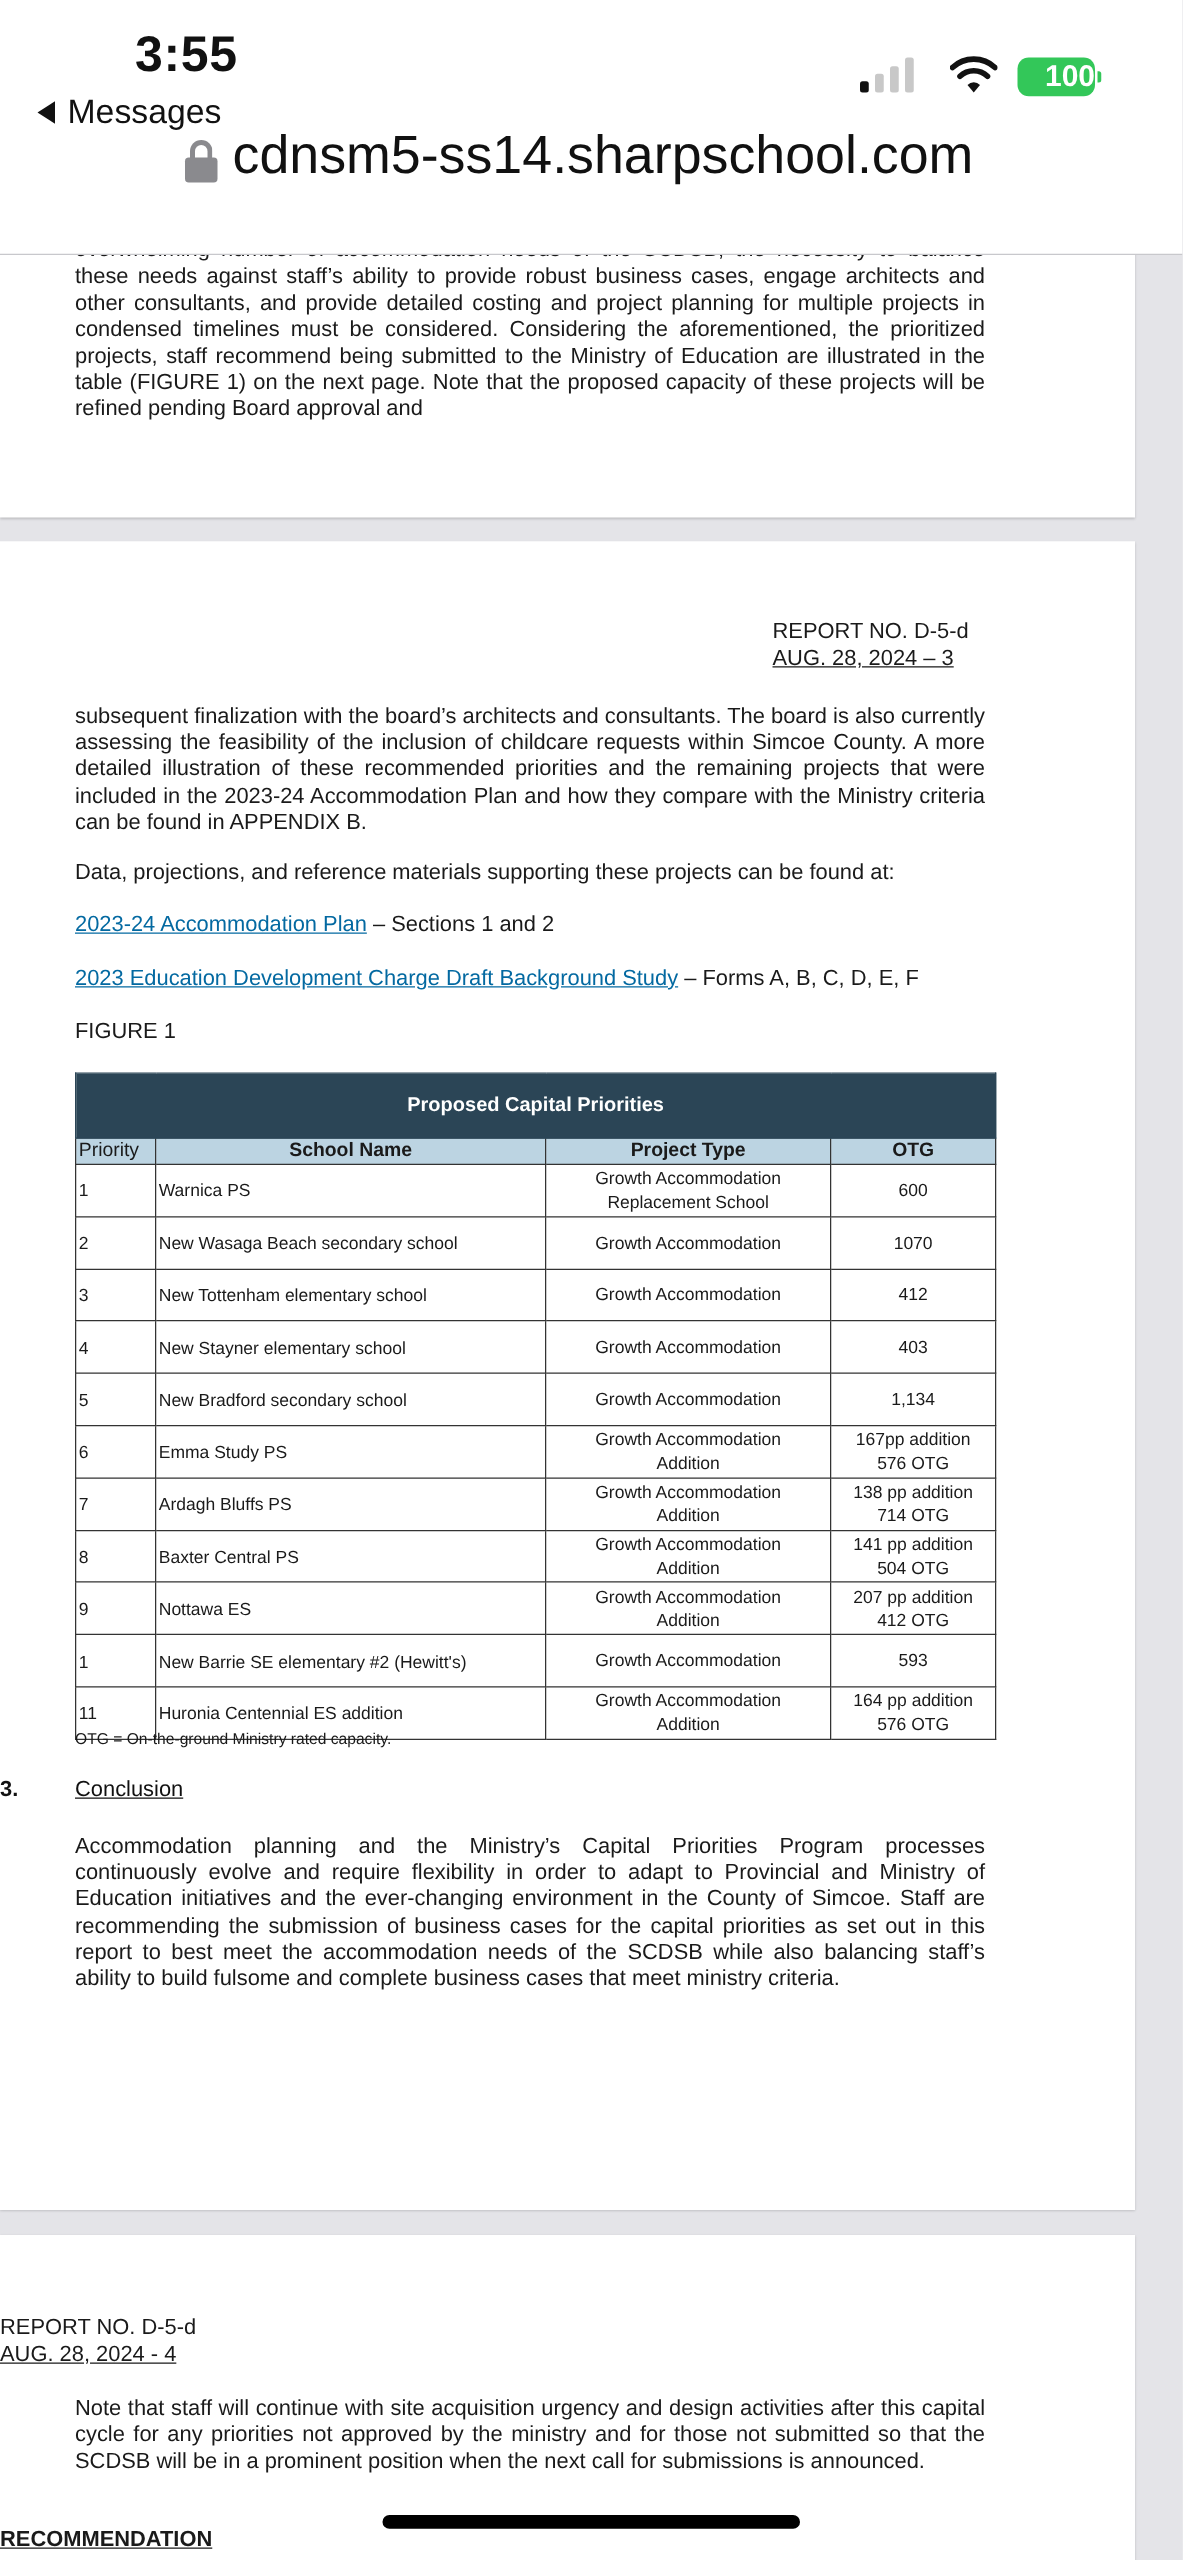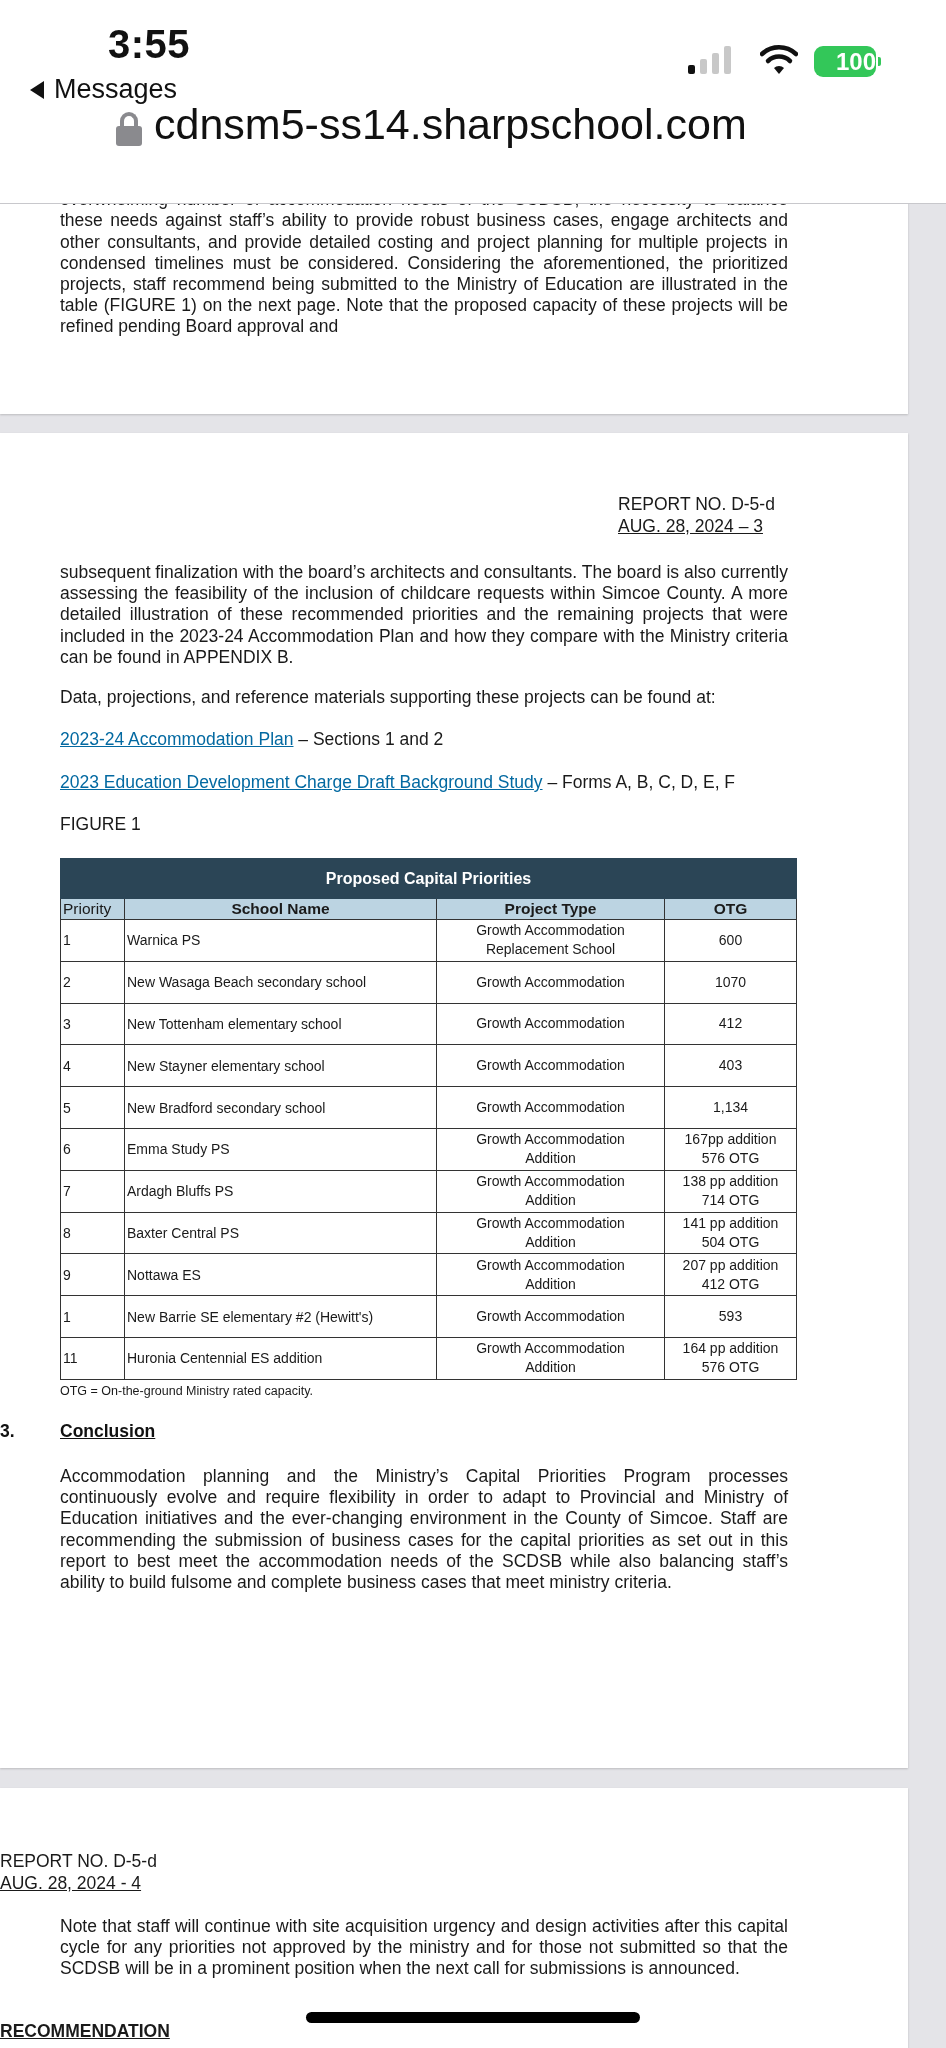--- a/index.html
+++ b/index.html
@@ -13,21 +13,21 @@
   .back .tri { width: 0; height: 0; border-top: 9px solid transparent; border-bottom: 9px solid transparent; border-right: 14px solid #111; margin-right: 4px; }
   .sig { position: absolute; left: 688px; top: 46px; display: flex; align-items: flex-end; gap: 5px; height: 28px; }
   .sig span { width: 7px; border-radius: 2px; background: #c8c8c8; }
   .sig span:nth-child(1) { height: 9px; background: #111; }
   .sig span:nth-child(2) { height: 15px; }
   .sig span:nth-child(3) { height: 21px; }
   .sig span:nth-child(4) { height: 28px; }
   .wifi { position: absolute; left: 760px; top: 44px; width: 38px; height: 32px; }
   .battery { position: absolute; left: 814px; top: 46px; width: 62px; height: 31px; border-radius: 9px; background: #33c759; color: #fff; font-weight: bold; font-size: 24px; text-align: right; line-height: 31px; }
   .battery::after { content: ""; position: absolute; right: -5px; top: 11px; width: 3px; height: 9px; background: #33c759; border-radius: 0 2px 2px 0; }
-  .url { position: absolute; left: 116px; top: 100px; display: flex; align-items: center; gap: 12px; font-size: 43px; }
+  .url { position: absolute; left: 148px; top: 100px; display: flex; align-items: center; gap: 12px; font-size: 43px; }
   .lock { position: relative; width: 26px; height: 34px; margin-top: 8px; }
   .lock .shackle { position: absolute; left: 4px; top: 0; width: 18px; height: 18px; border: 4px solid #8a8a8e; border-bottom: none; border-radius: 9px 9px 0 0; }
   .lock .body { position: absolute; left: 0; top: 14px; width: 26px; height: 20px; background: #8a8a8e; border-radius: 3px; }
 
   
   .page { position: absolute; left: 0; width: 908px; background: #ffffff; box-shadow: 0 1px 2px rgba(0,0,0,0.18); }
   .p1 { top: 172px; height: 242px; }
   .p2 { top: 433px; height: 1335px; }
   .p3 { top: 1788px; height: 300px; }
   .gutter { position: absolute; left: 908px; top: 172px; width: 38px; height: 1876px; background: #e4e4e8; }
@@ -35,32 +35,32 @@
   .text { font-family: "Liberation Sans", sans-serif; font-size: 17.5px; line-height: 21.2px; color: #1a1a1a; text-align: justify; }
   .para { position: absolute; left: 60px; width: 728px; }
   .p1 .para { top: -4px; }
   .hdr { position: absolute; font-size: 17.5px; line-height: 22px; color: #1a1a1a; }
   .hdr .u { text-decoration: underline; }
   .link { color: #0369a1; text-decoration: underline; }
 
   
   table.cap { position: absolute; left: 60px; top: 425px; width: 737px; border-collapse: collapse; font-family: "Liberation Sans", sans-serif; font-size: 14px; color: #1a1a1a; }
   table.cap td, table.cap th { border: 1.5px solid #333; }
-  .cap .title th { background: #2b4556; color: #fff; height: 40px; font-size: 16px; font-weight: bold; text-align: center; border-color: #2b4556; }
+  .cap .title th { background: #2b4556; color: #fff; height: 52px; font-size: 16px; font-weight: bold; text-align: center; border-color: #2b4556; }
   .cap .colh th { background: #bcd4e2; height: 21px; font-size: 15.5px; font-weight: bold; padding: 0 2px; }
   .cap .colh th.pri { font-weight: normal; text-align: left; width: 64px; }
   .cap td { height: 41.8px; vertical-align: middle; }
   .cap td.n { padding-left: 2px; }
   .cap td.s { padding-left: 2px; width: 312px; }
   .cap td.t { text-align: center; width: 228px; line-height: 19px; }
   .cap td.o { text-align: center; line-height: 19px; }
   .foot { position: absolute; left: 60px; top: 951px; font-size: 12.5px; color: #1a1a1a; }
 
   .secnum { position: absolute; left: 0; top: 988px; font-size: 17.5px; font-weight: bold; }
-  .sectitle { position: absolute; left: 60px; top: 988px; font-size: 17.5px; font-weight: bold; text-decoration: underline; }
+  .sectitle { position: absolute; left: 60px; top: 988px; font-size: 17.5px; font-weight: normal; text-decoration: underline; }
 
   .homebar { position: absolute; left: 306px; top: 2012px; width: 334px; height: 11px; border-radius: 6px; background: #000; z-index: 6; }
 </style>
 </head>
 <body>
 
 <div class="statusbar">
   <div class="time">3:55</div>
   <div class="back">
     <span class="tri"></span>

